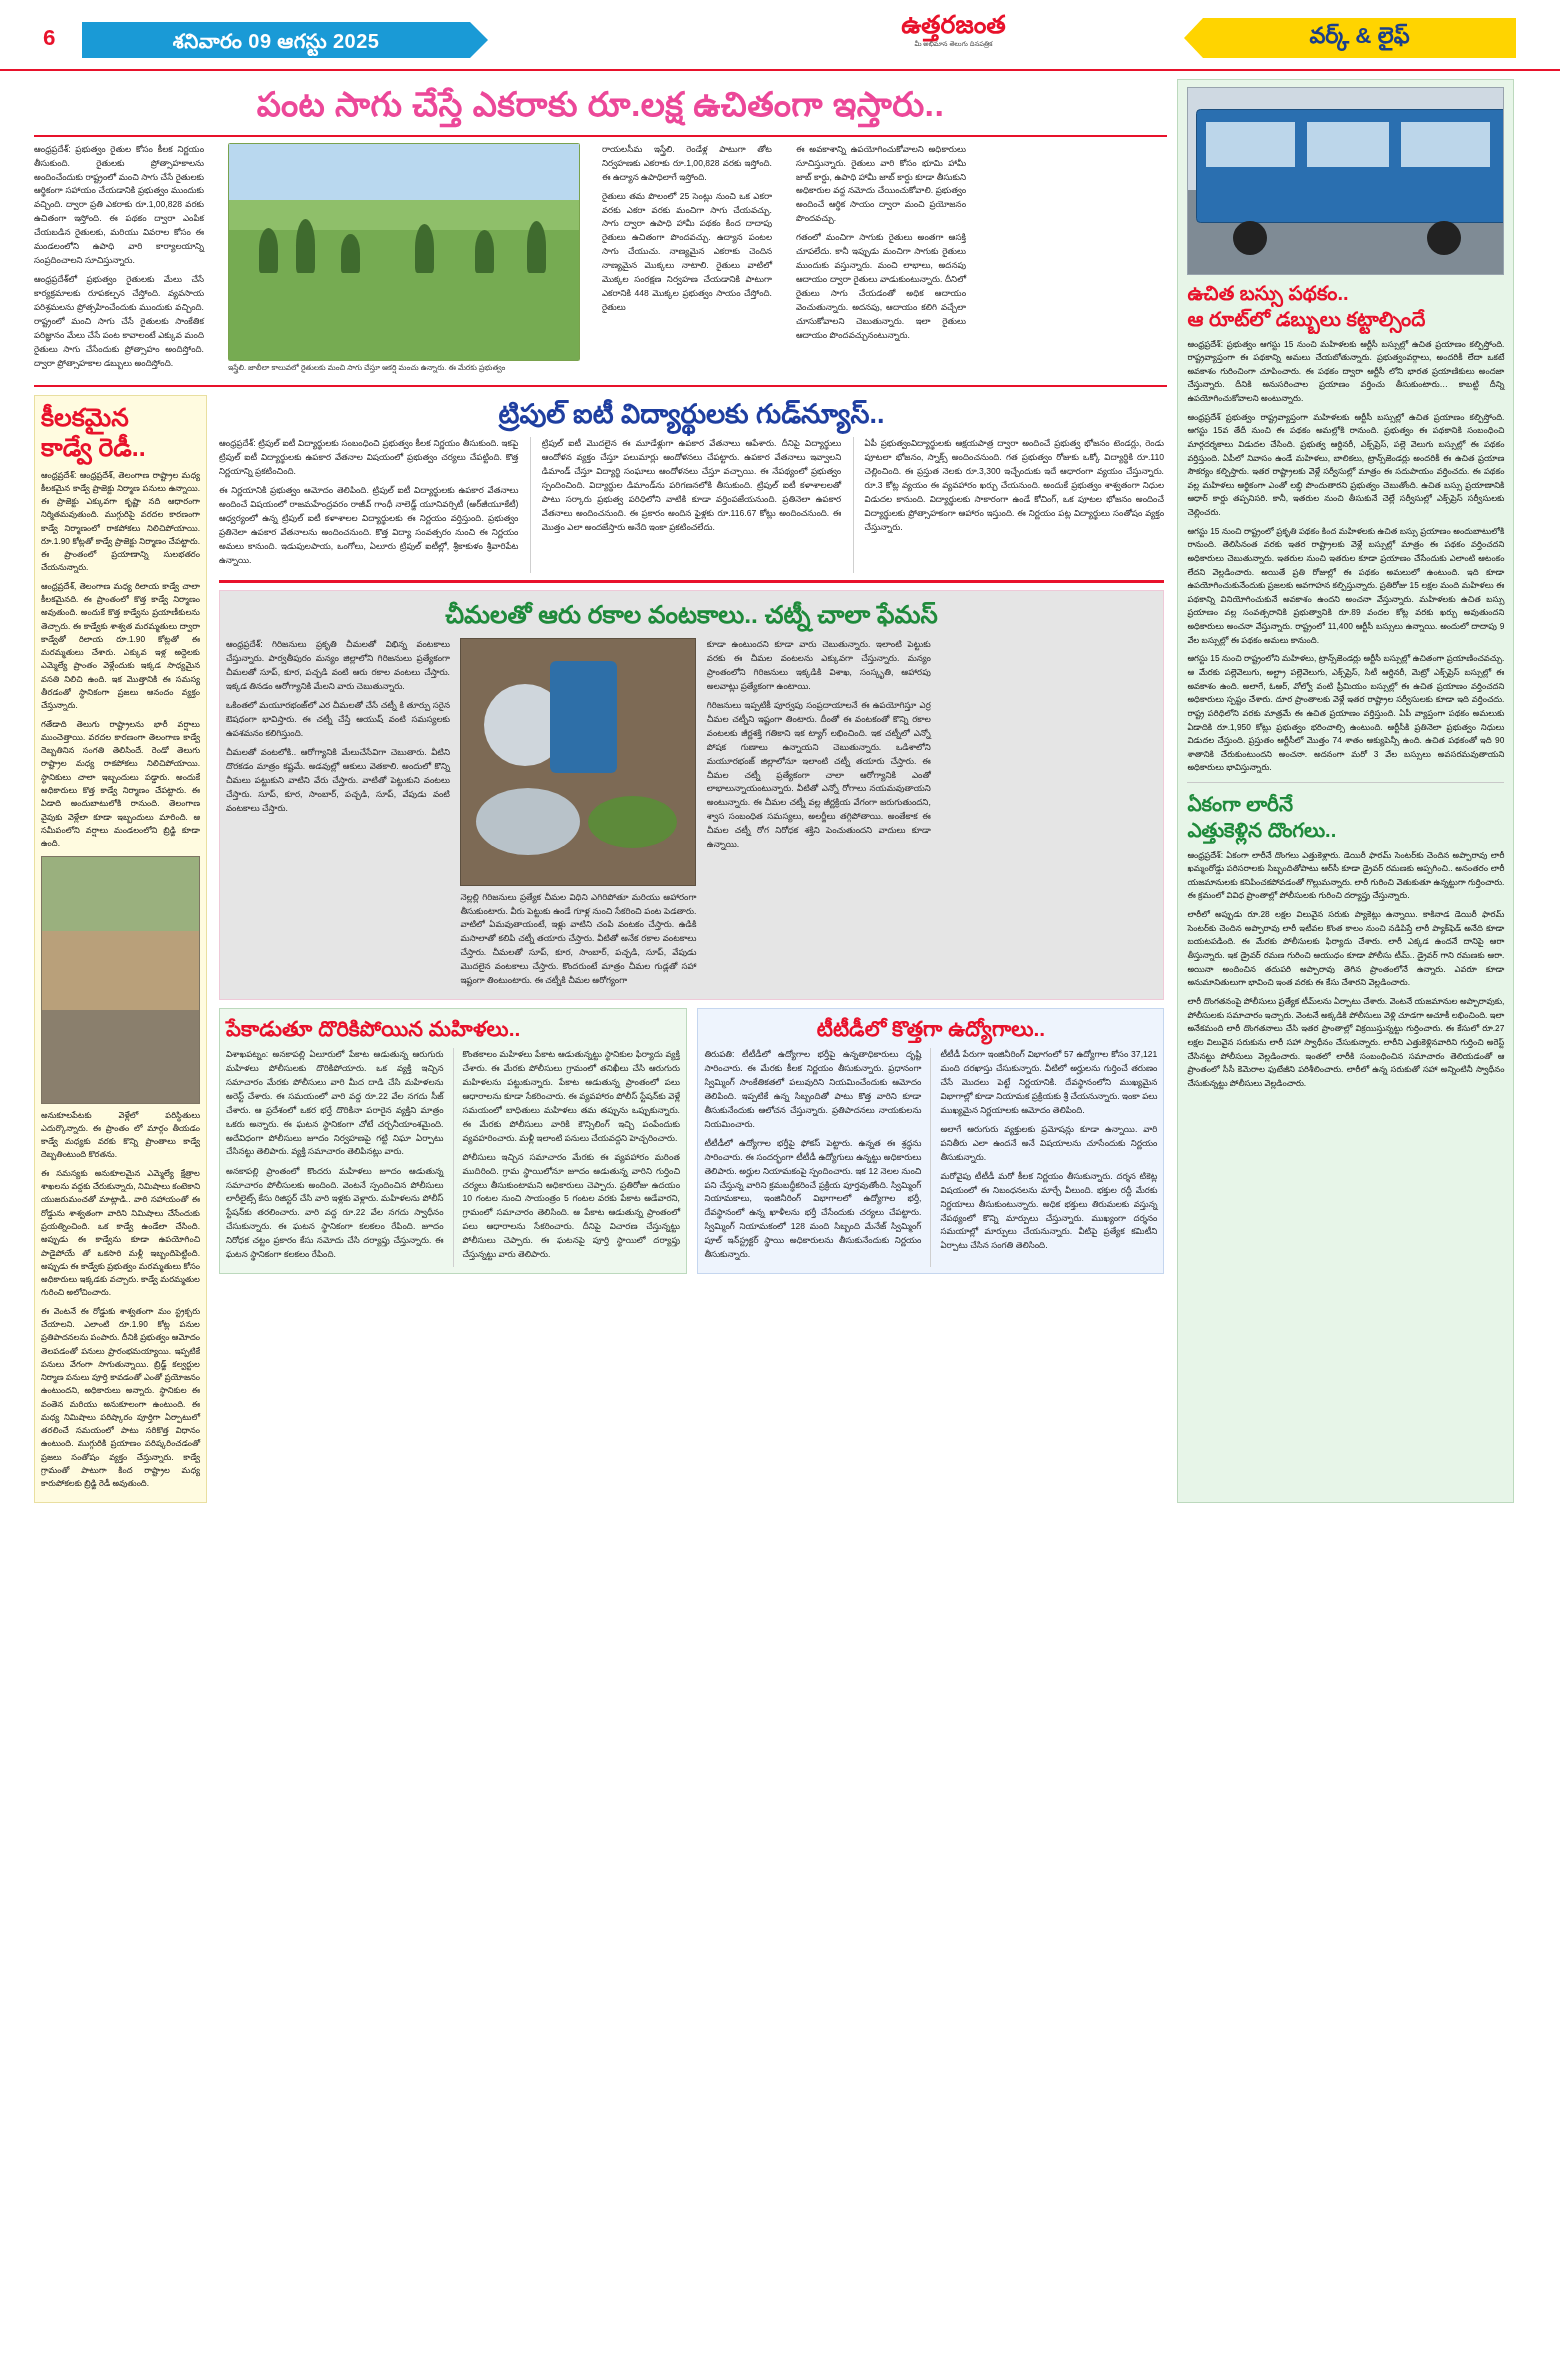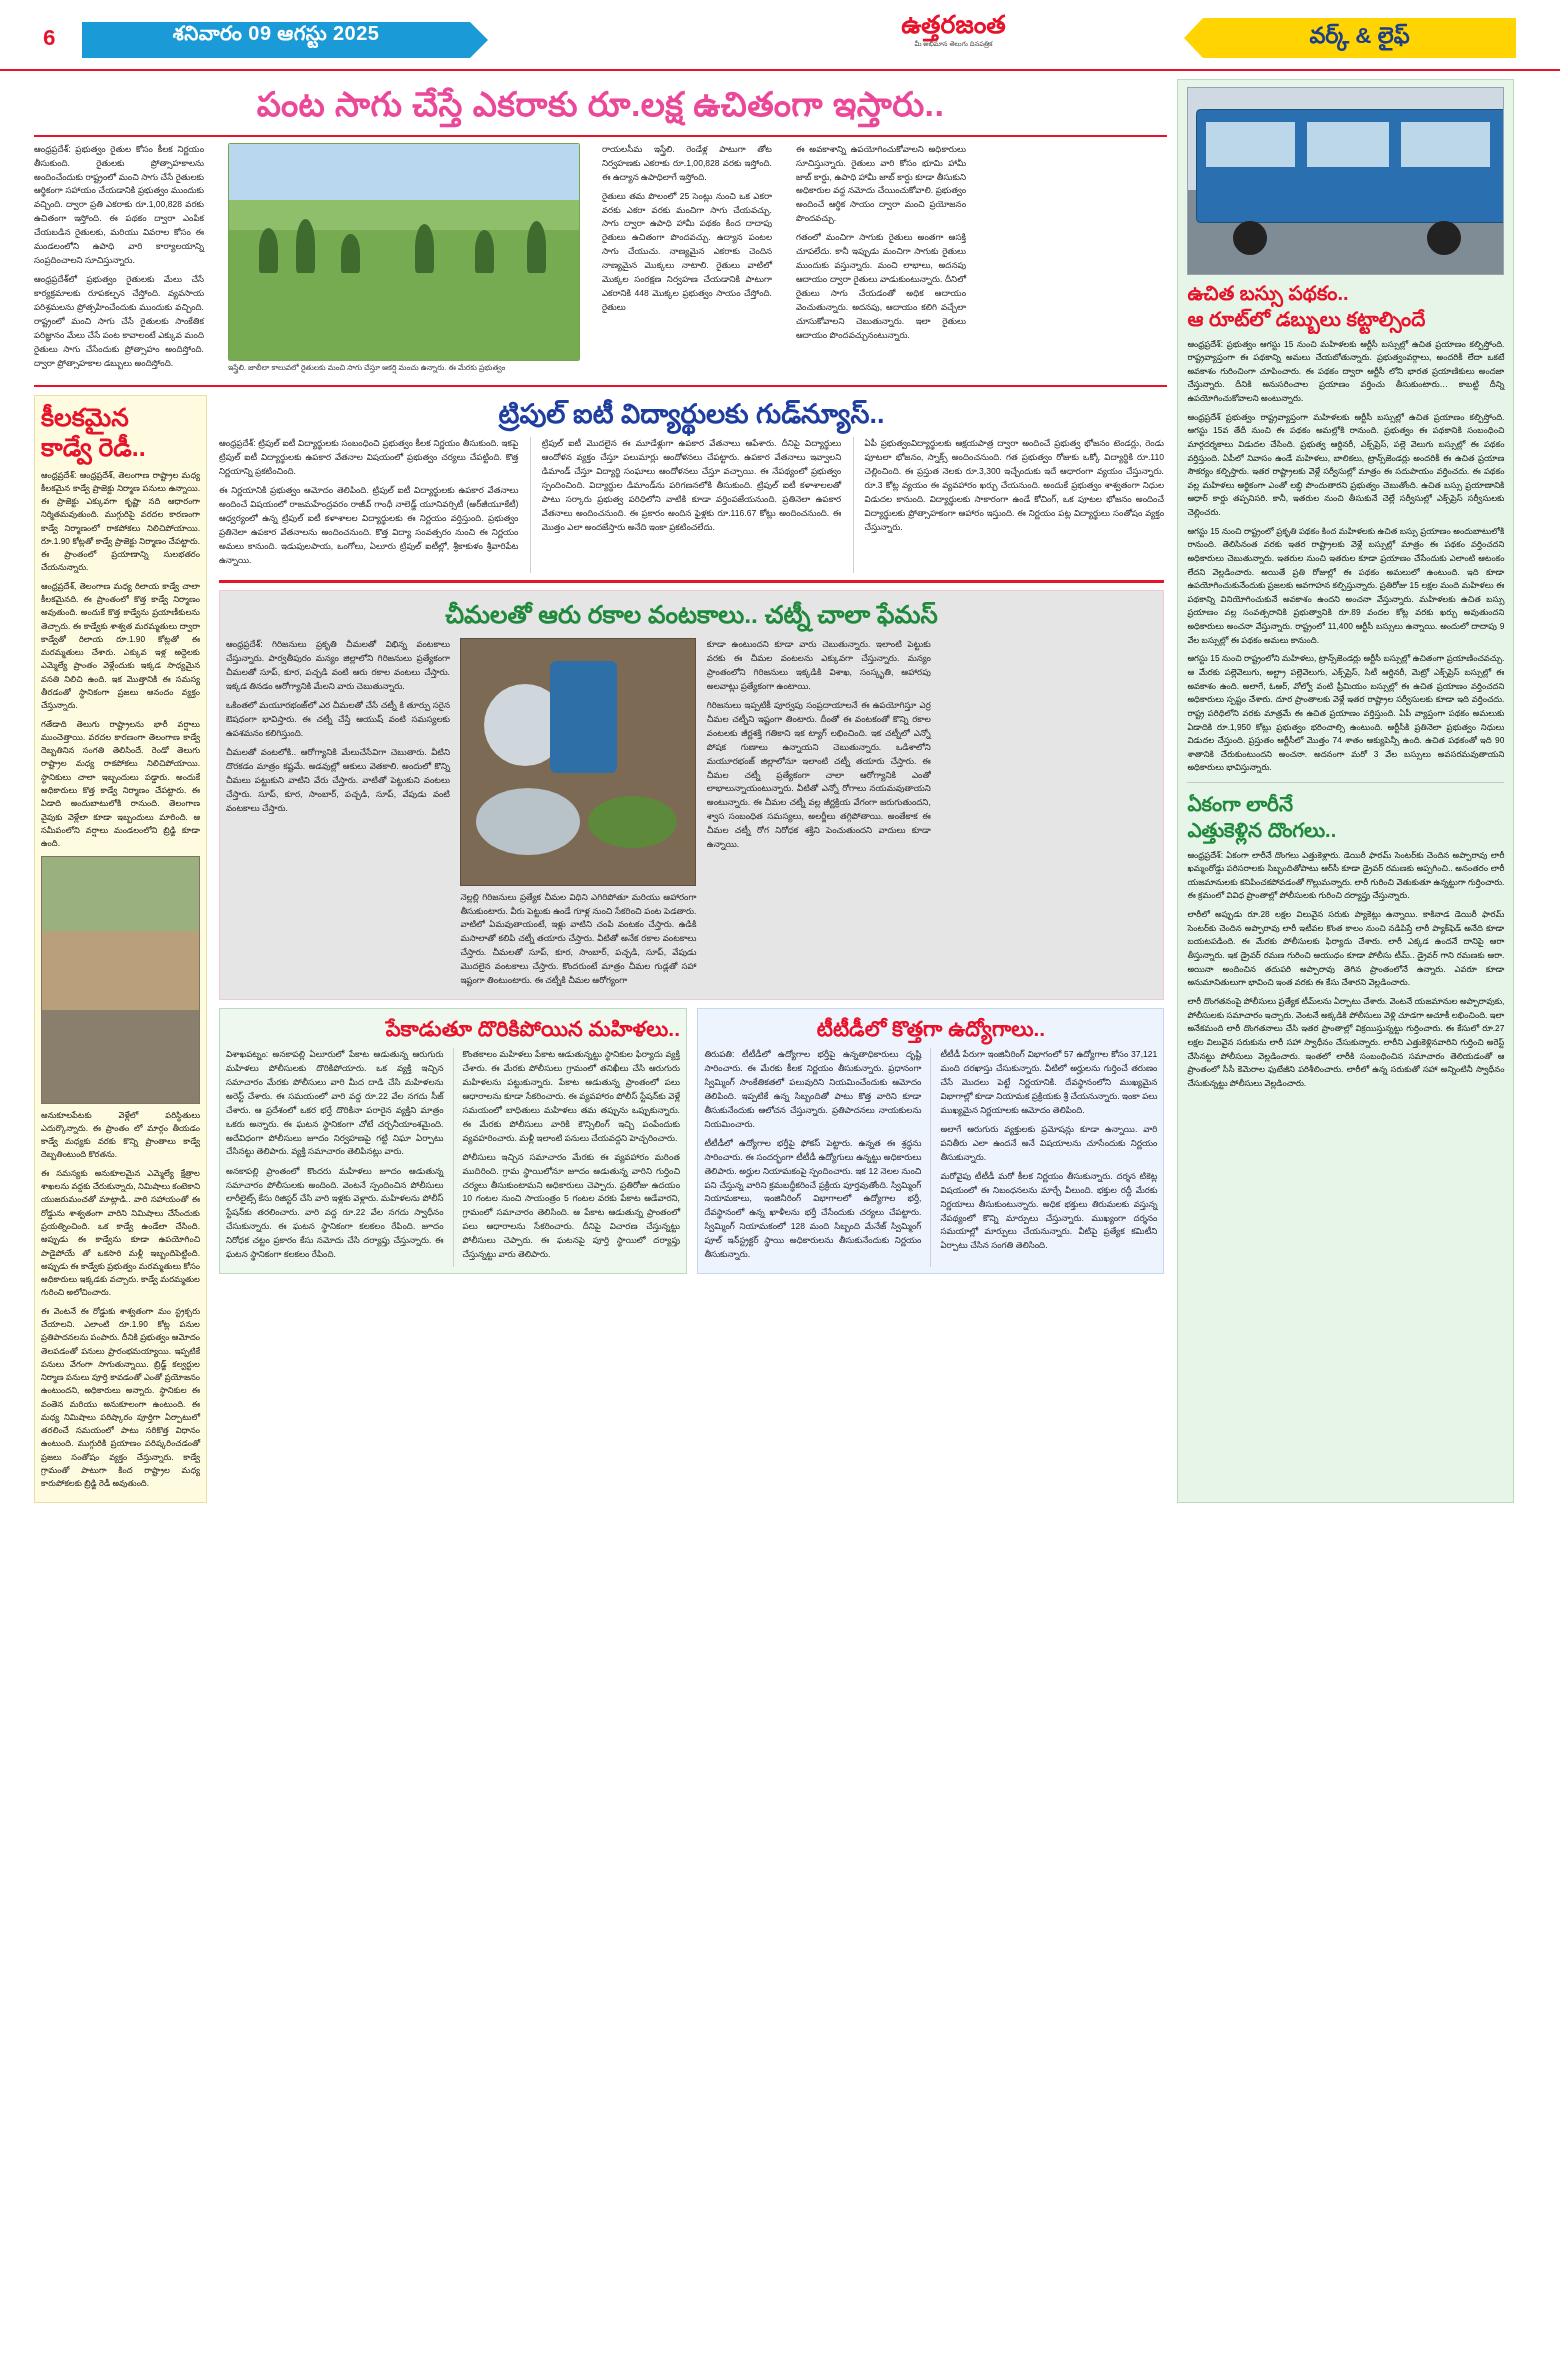--- a/index.html
+++ b/index.html
@@ -2,21 +2,21 @@
 <html style="font-size:12px"><head>
 <meta charset="utf-8">
 <style>
   html,body{margin:0;padding:0;background:#ffffff;}
   body{width:1561px;height:2354px;font-family:"Liberation Sans",sans-serif;color:#111;}
   .page{position:relative;width:1561px;height:2354px;background:#fff;box-sizing:border-box;padding:0;}
 
   
   .masthead{position:relative;height:69px;border-bottom:2.2px solid #e8122b;display:flex;align-items:center;}
   .pagenum{position:absolute;left:43px;top:25px;font-size:22.4px;font-weight:bold;color:#e8122b;}
-  .datebar{position:absolute;left:82px;top:22.4px;width:388px;height:36px;background:#1a9ad6;display:flex;align-items:flex-start;justify-content:center;}
+  .datebar{position:absolute;left:82px;top:22.4px;width:388px;height:36px;background:#1a9ad6;display:flex;align-items:flex-end;justify-content:center;}
   .datebar span{color:#fff;font-size:20px;font-weight:bold;letter-spacing:0.4px;}
   .datebar:after{content:"";position:absolute;right:-18px;top:0;border-top:18px solid transparent;border-bottom:18px solid transparent;border-left:18px solid #1a9ad6;}
   .logo{position:absolute;left:868px;top:12px;text-align:center;width:171px;}
   .logo .l1{font-size:25px;font-weight:bold;color:#e8122b;line-height:1;}
   .logo .l2{font-size:6.7px;color:#444;letter-spacing:0;margin-top:3px;}
   .worklife{position:absolute;right:45px;top:18px;width:313px;height:40px;background:#ffd400;display:flex;align-items:center;justify-content:center;}
   .worklife span{color:#1b3f8b;font-size:22.4px;font-weight:bold;}
   .worklife:before{content:"";position:absolute;left:-19.4px;top:0;border-top:20px solid transparent;border-bottom:20px solid transparent;border-right:19.4px solid #ffd400;}
 
   
@@ -186,21 +186,21 @@
                 <p>కూడా ఉంటుందని కూడా వారు చెబుతున్నారు. ఇలాంటి పెట్టుకు వరకు ఈ చీమల వంటలను ఎక్కువగా చేస్తున్నారు. మన్యం ప్రాంతంలోని గిరిజనులు ఇక్కడికి విశాఖ, సంస్కృతి, ఆహారపు అలవాట్లు ప్రత్యేకంగా ఉంటాయి.</p>
                 <p>గిరిజనులు ఇప్పటికీ పూర్వపు సంప్రదాయాలనే ఈ ఉపయోగిస్తూ ఎర్ర చీమల చట్నీని ఇష్టంగా తింటారు. దీంతో ఈ వంటకంతో కొన్ని రకాల వంటలకు జీర్ణశక్తి గతికాని ఇక ట్యాగ్ లభించింది. ఇక చట్నీలో ఎన్నో పోషక గుణాలు ఉన్నాయని చెబుతున్నారు. ఒడిశాలోని మయూరభంజ్ జిల్లాలోనూ ఇలాంటి చట్నీ తయారు చేస్తారు. ఈ చీమల చట్నీ ప్రత్యేకంగా చాలా ఆరోగ్యానికి ఎంతో లాభాలున్నాయంటున్నారు. వీటితో ఎన్నో రోగాలు నయమవుతాయని అంటున్నారు. ఈ చీమల చట్నీ వల్ల జీర్ణక్రియ వేగంగా జరుగుతుందని, శ్వాస సంబంధిత సమస్యలు, అలర్జీలు తగ్గిపోతాయి. అంతేకాక ఈ చీమల చట్నీ రోగ నిరోధక శక్తిని పెంచుతుందని వాదులు కూడా ఉన్నాయి.</p>
               </div>
             </div>
           </div>
 
           <div style="height:7.5px;"></div>
 
           <div style="display:flex;gap:10.4px;">
             <div class="boxed tintgreen" style="width:468px;">
-              <div class="h-red" style="font-size:21px;text-align:right;margin-bottom:6px;">పేకాడుతూ దొరికిపోయిన మహిళలు..</div>
+              <div class="h-red" style="font-size:21px;text-align:left;margin-bottom:6px;">పేకాడుతూ దొరికిపోయిన మహిళలు..</div>
               <div style="display:flex;gap:9px;">
                 <div class="col" style="width:221px;">
                   <p>విశాఖపట్నం: అనకాపల్లి ఏలూరులో పేకాట ఆడుతున్న ఆరుగురు మహిళలు పోలీసులకు దొరికిపోయారు. ఒక వ్యక్తి ఇచ్చిన సమాచారం మేరకు పోలీసులు వారి మీద దాడి చేసి మహిళలను అరెస్ట్ చేశారు. ఈ సమయంలో వారి వద్ద రూ.22 వేల నగదు సీజ్ చేశారు. ఆ ప్రదేశంలో ఒకర భర్తే దొరికినా పరారైన వ్యక్తిని మాత్రం ఒకరు అన్నారు. ఈ ఘటన స్థానికంగా చోటే చర్చనీయాంశమైంది. అదేవిధంగా పోలీసులు జూదం నిర్వహణపై గట్టి నిఘా ఏర్పాటు చేసినట్టు తెలిపారు. వ్యక్తి సమాచారం తెలిపినట్లు వారు.</p>
                   <p>అనకాపల్లి ప్రాంతంలో కొందరు మహిళలు జూదం ఆడుతున్న సమాచారం పోలీసులకు అందింది. వెంటనే స్పందించిన పోలీసులు లారీలైట్స్ కేసు రిజిస్టర్ చేసి వారి ఇళ్లకు వెళ్లారు. మహిళలను పోలీస్ స్టేషన్‌కు తరలించారు. వారి వద్ద రూ.22 వేల నగదు స్వాధీనం చేసుకున్నారు. ఈ ఘటన స్థానికంగా కలకలం రేపింది. జూదం నిరోధక చట్టం ప్రకారం కేసు నమోదు చేసి దర్యాప్తు చేస్తున్నారు. ఈ ఘటన స్థానికంగా కలకలం రేపింది.</p>
                 </div>
                 <div class="col vline" style="width:221px;padding-left:9px;">
                   <p>కొంతకాలం మహిళలు పేకాట ఆడుతున్నట్టు స్థానికుల ఫిర్యాదు వ్యక్తి చేశారు. ఈ మేరకు పోలీసులు గ్రామంలో తనిఖీలు చేసి ఆరుగురు మహిళలను పట్టుకున్నారు. పేకాట ఆడుతున్న ప్రాంతంలో పలు ఆధారాలను కూడా సేకరించారు. ఈ వ్యవహారం పోలీస్ స్టేషన్‌కు వెళ్లే సమయంలో బాధితులు మహిళలు తమ తప్పును ఒప్పుకున్నారు. ఈ మేరకు పోలీసులు వారికి కౌన్సిలింగ్ ఇచ్చి పంపేందుకు వ్యవహరించారు. మళ్లీ ఇలాంటి పనులు చేయవద్దని హెచ్చరించారు.</p>
                   <p>పోలీసులు ఇచ్చిన సమాచారం మేరకు ఈ వ్యవహారం మరింత ముదిరింది. గ్రామ స్థాయిలోనూ జూదం ఆడుతున్న వారిని గుర్తించి చర్యలు తీసుకుంటామని అధికారులు చెప్పారు. ప్రతిరోజు ఉదయం 10 గంటల నుంచి సాయంత్రం 5 గంటల వరకు పేకాట ఆడేవారని, గ్రామంలో సమాచారం తెలిసింది. ఆ పేకాట ఆడుతున్న ప్రాంతంలో పలు ఆధారాలను సేకరించారు. దీనిపై విచారణ చేస్తున్నట్టు పోలీసులు చెప్పారు. ఈ ఘటనపై పూర్తి స్థాయిలో దర్యాప్తు చేస్తున్నట్టు వారు తెలిపారు.</p>
                 </div>
               </div>

